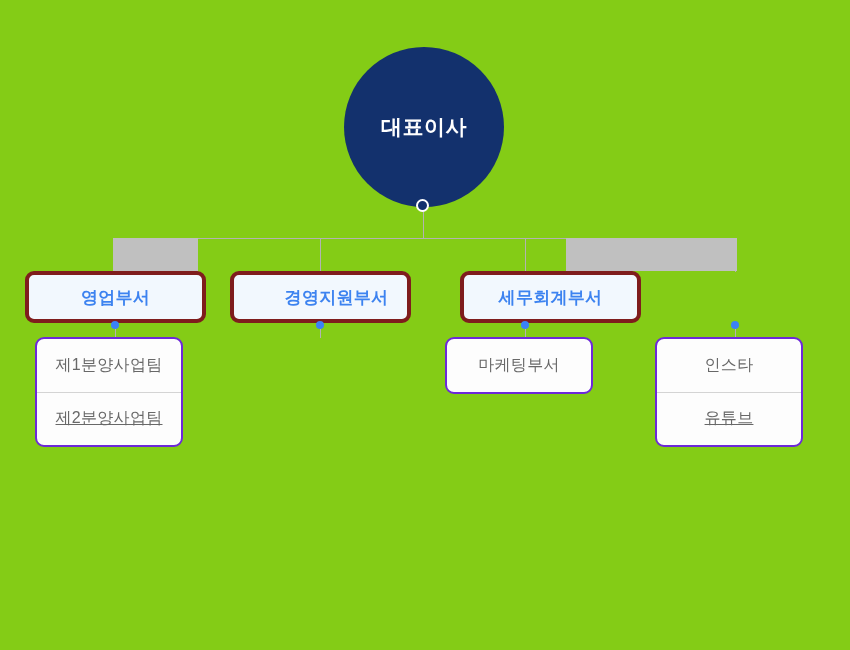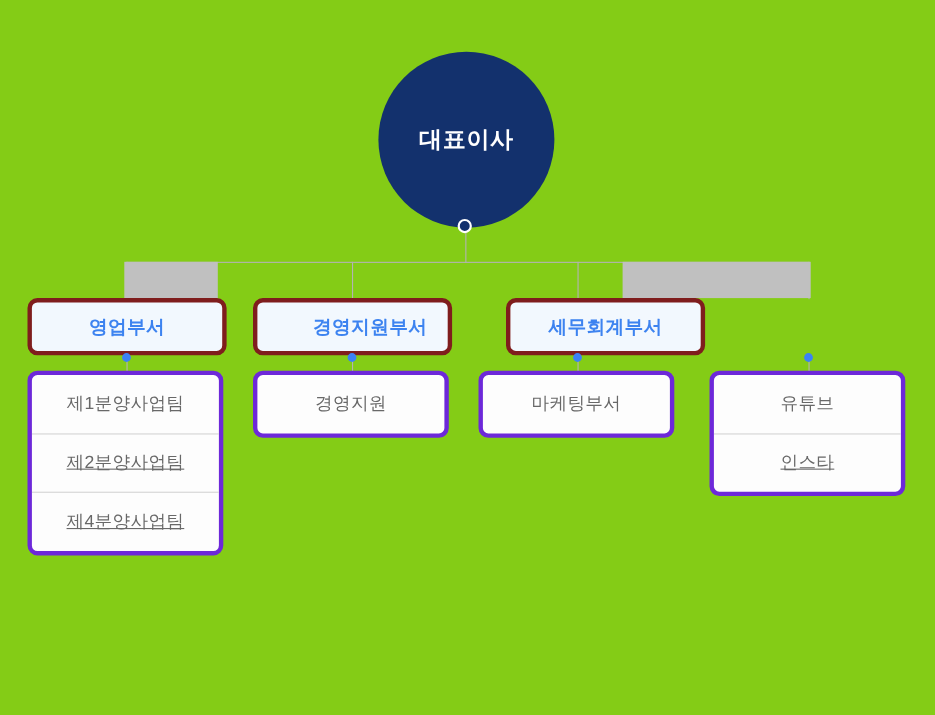--- a/index.html
+++ b/index.html
@@ -57,24 +57,24 @@
   .dept-3 { left: 435px; margin-left: 25px; } .dept-4 { left: 645px; }
   .dept-dot {
     top: 321px; width: 8px; height: 8px;
     background: #3b82f6; border-radius: 50%;
   }
   .ddot-1 { left: 111px; } .ddot-2 { left: 316px; }
   .ddot-3 { left: 521px; } .ddot-4 { left: 731px; }
 
   
   .stack {
-    top: 337px; width: 178px;
+    top: 337px; width: 148px;
     box-sizing: border-box;
-    border: 4px solid #6d28d9; border-radius: 9px;
-    background: #fdfdfd; overflow: hidden;
+    border: 2px solid #6d28d9; border-radius: 9px;
+    background: #fdfdfd; overflow: hidden; margin-left: 10px;
   }
   .stack-1 { left: 25px; }  .stack-2 { left: 230px; }
   .stack-3 { left: 435px; } .stack-4 { left: 645px; }
   .team-row {
     height: 52.5px;
     display: flex; align-items: center; justify-content: center;
     color: #686868; font-size: 16px; font-weight: 500; letter-spacing: 0.3px;
   }
   .team-row + .team-row { border-top: 1px solid #d4d4d4; text-decoration: underline; }
 </style>
@@ -113,26 +113,22 @@
   </div>
 
   <div class="abs dept-dot ddot-1"></div>
   <div class="abs dept-dot ddot-2"></div>
   <div class="abs dept-dot ddot-3"></div>
   <div class="abs dept-dot ddot-4"></div>
 
   <div class="abs stack stack-1">
     <div class="team-row">제1분양사업팀</div>
     <div class="team-row">제2분양사업팀</div>
-    <div class="team-row">제4분양사업팀</div>
-  </div>
-  <div class="abs stack stack-2">
-    <div class="team-row">경영지원</div>
   </div>
   <div class="abs stack stack-3">
     <div class="team-row">마케팅부서</div>
   </div>
   <div class="abs stack stack-4">
+    <div class="team-row">인스타</div>
     <div class="team-row">유튜브</div>
-    <div class="team-row">인스타</div>
   </div>
 
 </div>
 
 </body></html>

